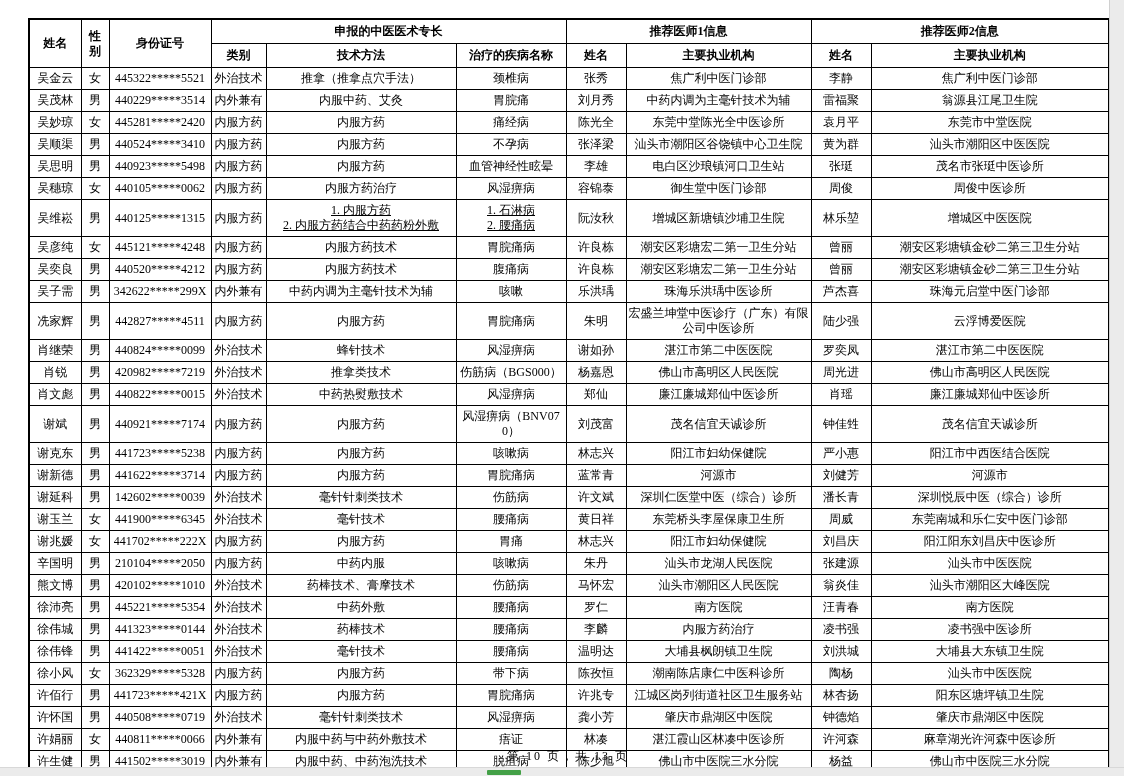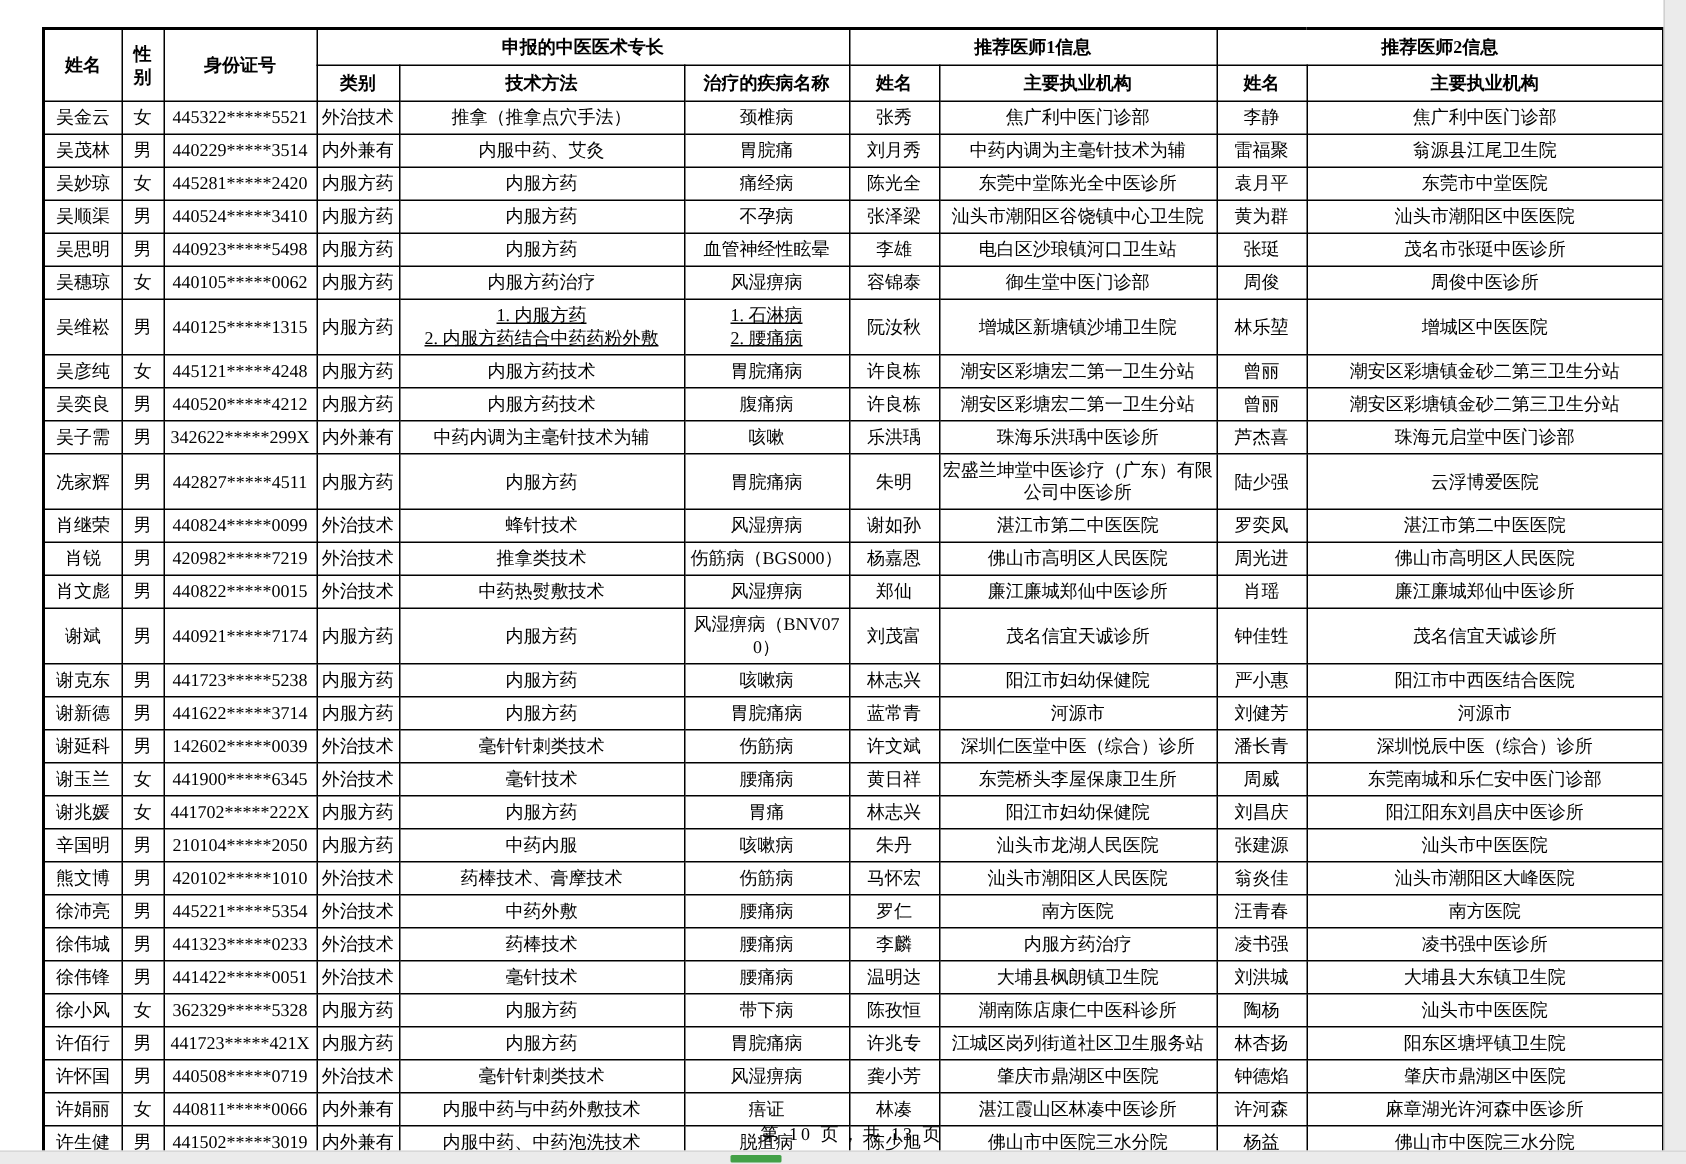--- a/index.html
+++ b/index.html
@@ -375,21 +375,21 @@
           <td>中药外敷</td>
           <td>腰痛病</td>
           <td>罗仁</td>
           <td>南方医院</td>
           <td>汪青春</td>
           <td>南方医院</td>
         </tr>
         <tr>
           <td>徐伟城</td>
           <td>男</td>
-          <td>441323*****0233</td>
+          <td>441323*****0144</td>
           <td>外治技术</td>
           <td>药棒技术</td>
           <td>腰痛病</td>
           <td>李麟</td>
           <td>内服方药治疗</td>
           <td>凌书强</td>
           <td>凌书强中医诊所</td>
         </tr>
         <tr>
           <td>徐伟锋</td>

